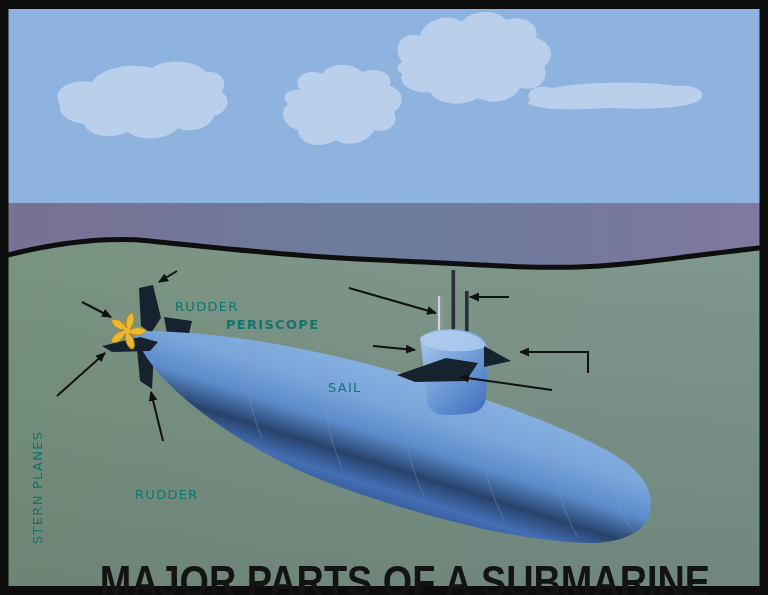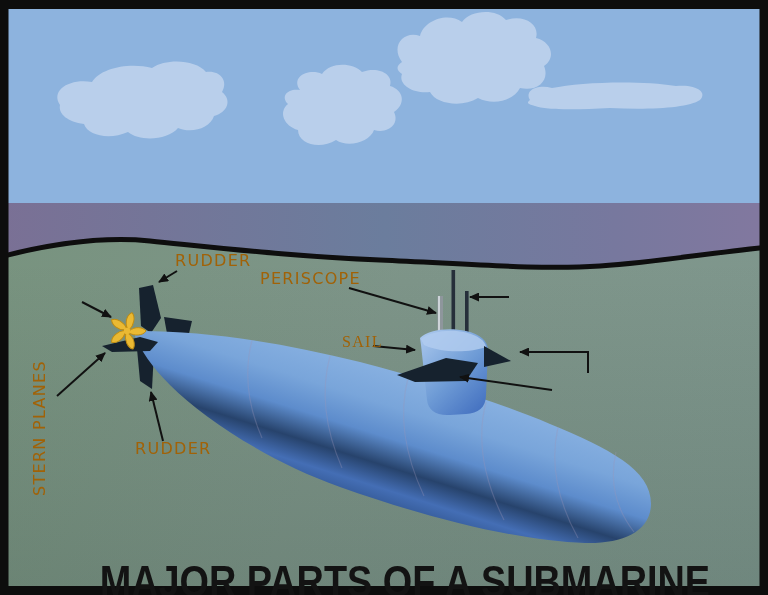--- a/index.html
+++ b/index.html
@@ -6,26 +6,27 @@
   .stage{
     position:relative;
     width:768px;height:595px;
     background:#ffffff;
     font-family:"DejaVu Sans", sans-serif;
     overflow:hidden;
   }
   .scene-svg{position:absolute;left:0;top:0;}
   .diagram-label{
     position:absolute;
-    font-size:16px;
+    font-size:13px;
     letter-spacing:1.3px;
-    color:#a16207;
+    color:#0f766e;
     font-weight:normal;
     white-space:nowrap;
     line-height:1.15;
+    margin-top:48px;
   }
   .diagram-label.vertical{
     writing-mode:vertical-rl;
     transform:rotate(180deg);
     height:150px;
   }
   .title-wrap{
     position:absolute;
     left:0;right:0;top:537px;
     text-align:right;
@@ -173,22 +174,22 @@
       <path d="M588,373 L588,352 L520,352" marker-end="url(#arrowhead)"></path>
       <path d="M552,390 L460,377" marker-end="url(#arrowhead)"></path>
       <path d="M163,441 L151,392" marker-end="url(#arrowhead)"></path>
       <path d="M57,396 L105,353" marker-end="url(#arrowhead)"></path>
     </g>
 
     <rect x="4" y="4.5" width="760" height="586" fill="none" stroke="#0d0d0d" stroke-width="9"></rect>
   </svg>
 
   <div class="diagram-label" style="left:175px;top:252px;">RUDDER</div>
-  <div class="diagram-label" style="left:260px;top:270px;">PERISCOPE</div>
-  <div class="diagram-label" style="left:342px;top:333px;font-family:Liberation Serif, serif;">SAIL</div>
+  <div class="diagram-label" style="left:226px;top:270px;font-weight:bold;">PERISCOPE</div>
+  <div class="diagram-label" style="left:328px;top:333px;">SAIL</div>
   <div class="diagram-label" style="left:135px;top:440px;">RUDDER</div>
   <div class="diagram-label vertical" style="left:31px;top:346px;">STERN PLANES</div>
 
   <div class="title-wrap">
     <span class="title-text">MAJOR PARTS OF A SUBMARINE</span>
   </div>
 
 </div>
 
 </body></html>

